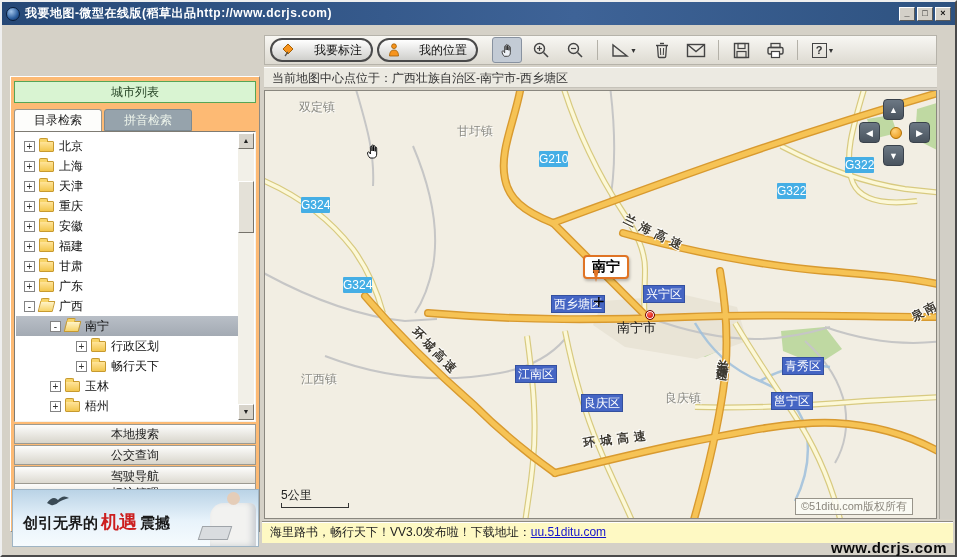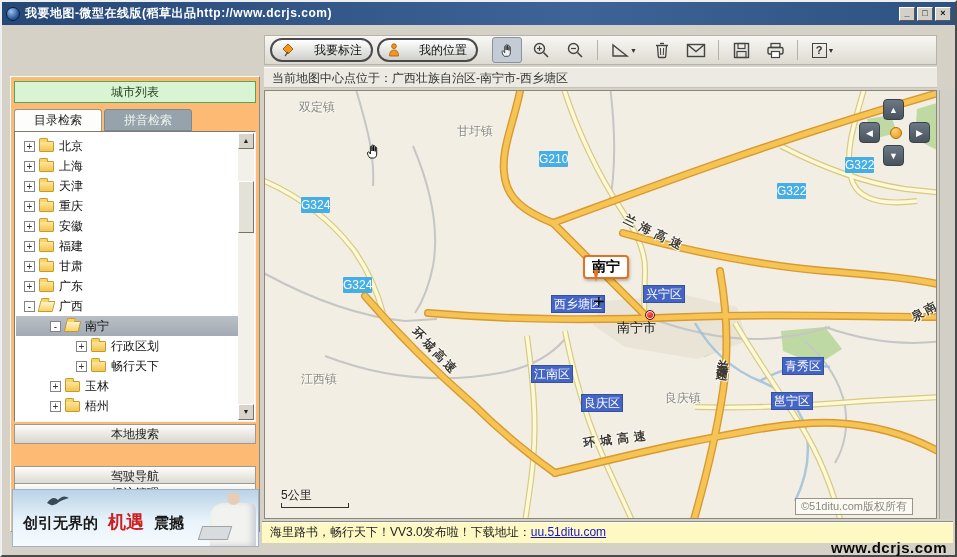--- a/index.html
+++ b/index.html
@@ -41,21 +41,21 @@
   .sbtn{position:absolute;left:0;width:16px;height:16px;background:#D8D4CB;border:1px solid;
     border-color:#FFF #76736B #76736B #FFF;font-size:7px;text-align:center;line-height:14px;color:#222;}
   .sthumb{position:absolute;left:0;top:48px;width:16px;height:52px;background:#E4E1D8;border:1px solid;
     border-color:#FFF #76736B #76736B #FFF;}
   .section-btn{position:absolute;left:3px;width:242px;height:20px;text-align:center;font-size:12px;line-height:19px;
     color:#222;background:linear-gradient(#FDFDFC,#D8D5CB);border:1px solid #9C9A91;}
   
   #ad{position:absolute;left:10px;top:487px;width:247px;height:58px;
     background:linear-gradient(180deg,#BAD3E6,#E8F3FB 55%,#F6FBFE);border:1px solid #9FB4C4;overflow:hidden;}
   #ad .adtext{position:absolute;left:10px;top:20px;font-size:15px;font-weight:bold;color:#1A1A1A;white-space:nowrap;}
-  #ad .adtext .hl{color:#CC1F1F;font-size:18px;padding:0 10px;}
+  #ad .adtext .hl{color:#CC1F1F;font-size:18px;padding:0 3px;}
   #ad svg.bird{position:absolute;left:32px;top:3px;}
   #ad .person-head{position:absolute;right:18px;top:2px;width:13px;height:13px;border-radius:50%;background:#E5CDB8;}
   #ad .person-body{position:absolute;right:2px;top:13px;width:46px;height:45px;border-radius:14px 6px 0 0;background:#F2F2F0;
     box-shadow:inset -4px -2px 6px #C9CDD2;}
   #ad .laptop{position:absolute;right:28px;top:36px;width:30px;height:14px;background:#D9DCDF;border:1px solid #9FA4A9;transform:skewX(-18deg);}
   
   #main{position:absolute;left:262px;top:30px;width:693px;height:489px;}
   #toolbar{position:absolute;left:0;top:3px;width:673px;height:30px;
     background:linear-gradient(#F8F7F3,#DDDAD1);border:1px solid #B6B3AA;display:flex;align-items:center;padding:0 5px;gap:4px;}
   .pill{height:24px;display:flex;align-items:center;gap:19px;padding:0 9px;border:2px solid #4A4A4A;border-radius:12px;
@@ -189,20 +189,21 @@
           <span>梧州</span>
         </div>
       <div class="vscroll">
         <div class="sbtn" style="top:0">▲</div>
         <div class="sthumb"></div>
         <div class="sbtn" style="bottom:0">▼</div>
       </div>
     </div>
 
     <div class="section-btn" style="top:347px">本地搜索</div>
+    <div class="section-btn" style="top:368px">公交查询</div>
     <div class="section-btn" style="top:389px">驾驶导航</div>
     <div class="section-btn" style="top:406px">标注管理</div>
     <div class="section-btn" style="top:431px">电子路书</div>
   </div>
 
   <div id="ad">
     <svg class="bird" width="26" height="16" viewBox="0 0 26 16">
       <path d="M2 10 Q8 2 13 7 Q18 1 24 5 Q17 7 14 9 Q10 13 6 12 Z" fill="#3A4A55"></path>
     </svg>
     <div class="adtext">
@@ -380,21 +381,21 @@
       <span class="lbl-road" style="left:78px;top:186px">G324</span>
 
       <span class="lbl-hwy" style="left:356px;top:134px;letter-spacing:5px;transform:rotate(26deg)">兰海高速</span>
       <span class="lbl-hwy" style="left:450px;top:258px;writing-mode:vertical-rl;letter-spacing:3px;transform:rotate(6deg)">兰海高速</span>
       <span class="lbl-hwy" style="left:140px;top:252px;letter-spacing:3px;transform:rotate(46deg)">环城高速</span>
       <span class="lbl-hwy" style="left:318px;top:340px;letter-spacing:5px;transform:rotate(-7deg)">环城高速</span>
       <span class="lbl-hwy" style="left:646px;top:212px;letter-spacing:2px;transform:rotate(-28deg)">泉南</span>
 
       <span class="lbl-district" style="left:378px;top:194px">兴宁区</span>
       <span class="lbl-district" style="left:286px;top:204px">西乡塘区</span>
-      <span class="lbl-district" style="left:266px;top:274px">江南区</span>
+      <span class="lbl-district" style="left:250px;top:274px">江南区</span>
       <span class="lbl-district" style="left:316px;top:303px">良庆区</span>
       <span class="lbl-district" style="left:517px;top:266px">青秀区</span>
       <span class="lbl-district" style="left:506px;top:301px">邕宁区</span>
 
       <span class="marker" style="left:380px;top:219px"></span>
       <span class="lbl-city" style="left:352px;top:228px">南宁市</span>
 
       <div class="callout" style="left:318px;top:164px">南宁</div>
       <span class="crosshair" style="left:328px;top:200px">+</span>
 

